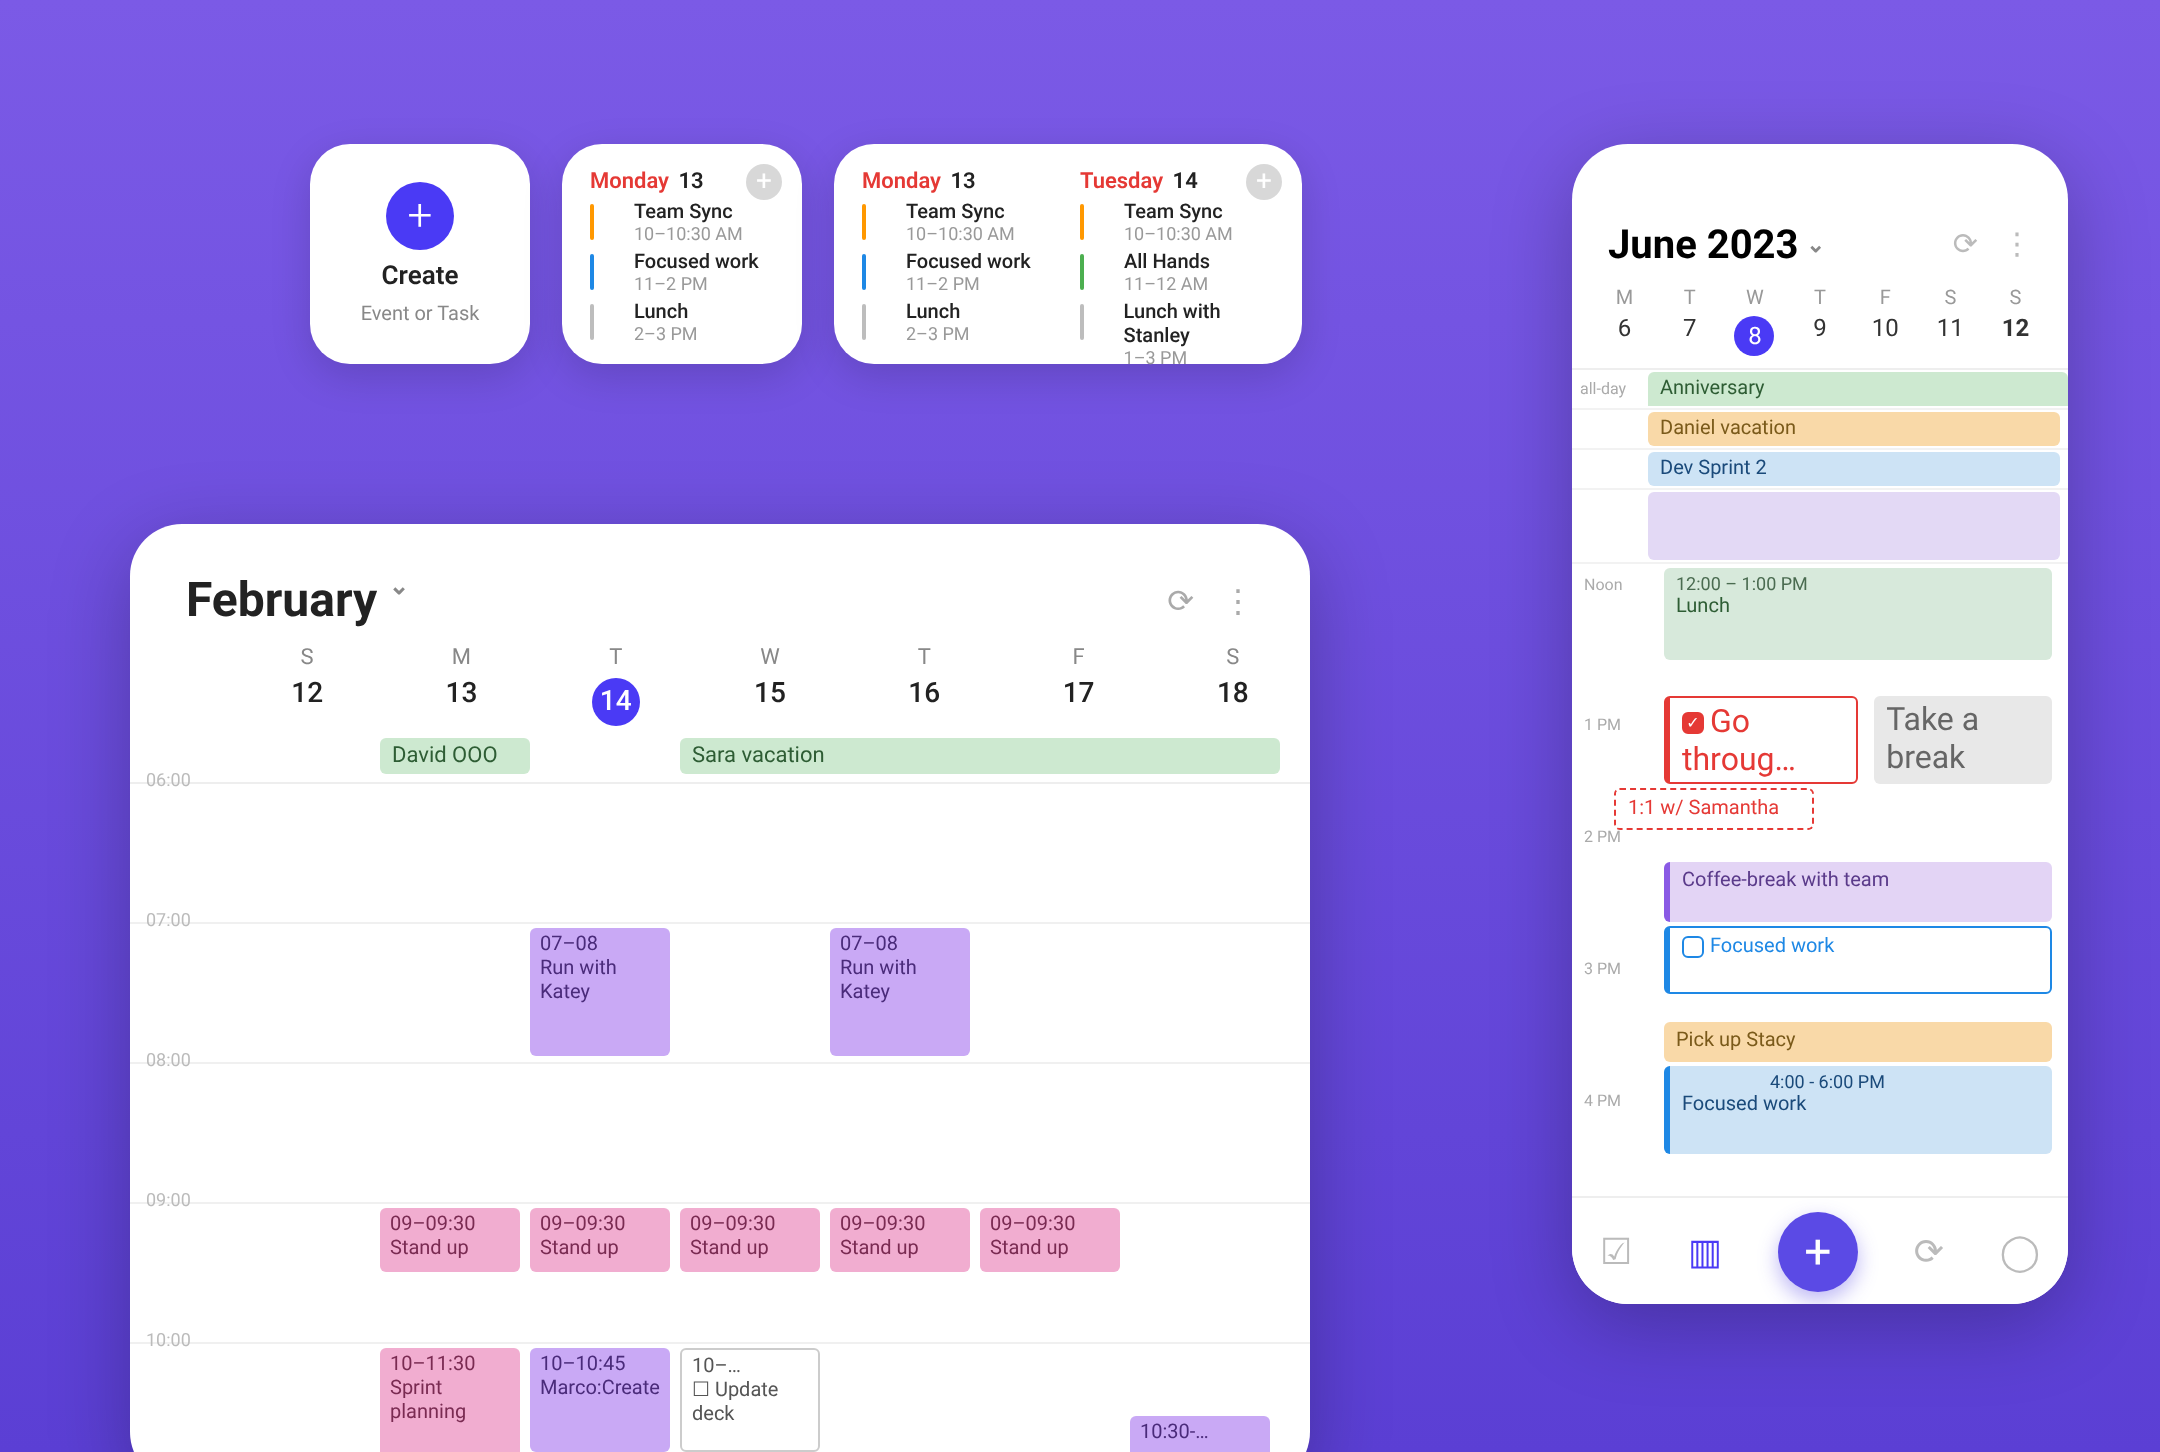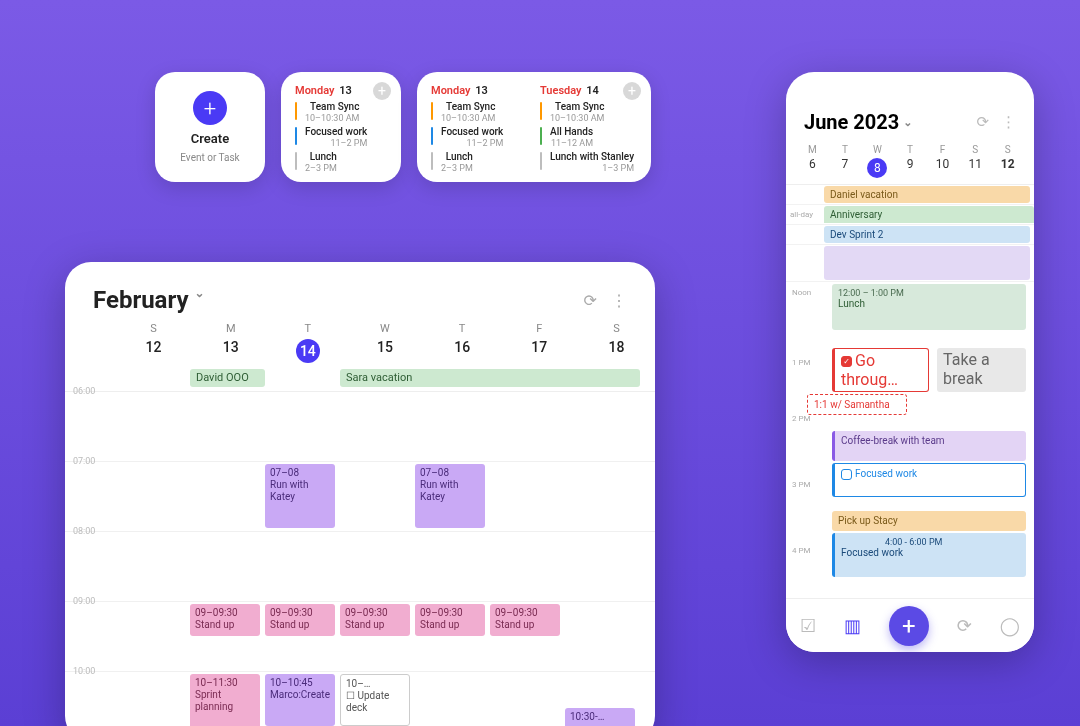--- a/index.html
+++ b/index.html
@@ -13,21 +13,21 @@
 .wc-title{font-size:13px;font-weight:600;color:#222;}
 .wc-sub{font-size:10px;color:#888;}
 .widget-day{width:120px;height:110px;position:relative;}
 .widget-2day{width:234px;height:110px;position:relative;display:flex;gap:12px;}
 .wday-col{flex:1;}
 .wday-head{font-size:11px;margin-bottom:4px;}
 .wday-head .dow{font-weight:600;}
 .wday-head .dnum{font-weight:600;color:#222;margin-left:2px;}
 .wday-head.red .dow{color:#e53935;}
 .w-add{position:absolute;top:10px;right:10px;width:18px;height:18px;border-radius:50%;background:#d8d8d8;color:#fff;display:flex;align-items:center;justify-content:center;font-size:14px;}
-.wevt{display:flex;align-items:flex-start;gap:8px;margin-bottom:2px;text-align:right;}
+.wevt{display:flex;align-items:flex-start;gap:20px;margin-bottom:2px;}
 .wbar{width:2px;height:18px;border-radius:1px;margin-top:1px;}
 .wbar.orange{background:#ff9800;}
 .wbar.blue{background:#1e88e5;}
 .wbar.grey{background:#bdbdbd;}
 .wbar.green{background:#4caf50;}
 .wevt-txt{font-size:10px;line-height:1.2;}
 .wevt-title{color:#222;font-weight:500;}
 .wevt-time{color:#999;font-size:9px;}
 
 
@@ -325,26 +325,26 @@
         <div class="ph-dow">S</div>
         <div class="ph-dnum">11</div>
       </div>
     <div class="ph-day">
         <div class="ph-dow">S</div>
         <div class="ph-dnum bold">12</div>
       </div>
   </div>
   <div class="ph-allday">
     <div class="ph-ad-row">
+        <div class="ph-ad-label">all-day</div>
+        <div class="ph-ad-ev ph-anniv">Anniversary</div>
+      </div>
+    <div class="ph-ad-row">
         <div class="ph-ad-label"></div>
         <div class="ph-ad-ev ph-daniel">Daniel vacation</div>
-      </div>
-    <div class="ph-ad-row">
-        <div class="ph-ad-label">all-day</div>
-        <div class="ph-ad-ev ph-anniv">Anniversary</div>
       </div>
     <div class="ph-ad-row">
         <div class="ph-ad-label"></div>
         <div class="ph-ad-ev ph-dev">Dev Sprint 2</div>
       </div>
     <div class="ph-ad-row">
         <div class="ph-ad-label"></div>
         <div class="ph-ad-ev ph-devspace"></div>
       </div>
   </div>

